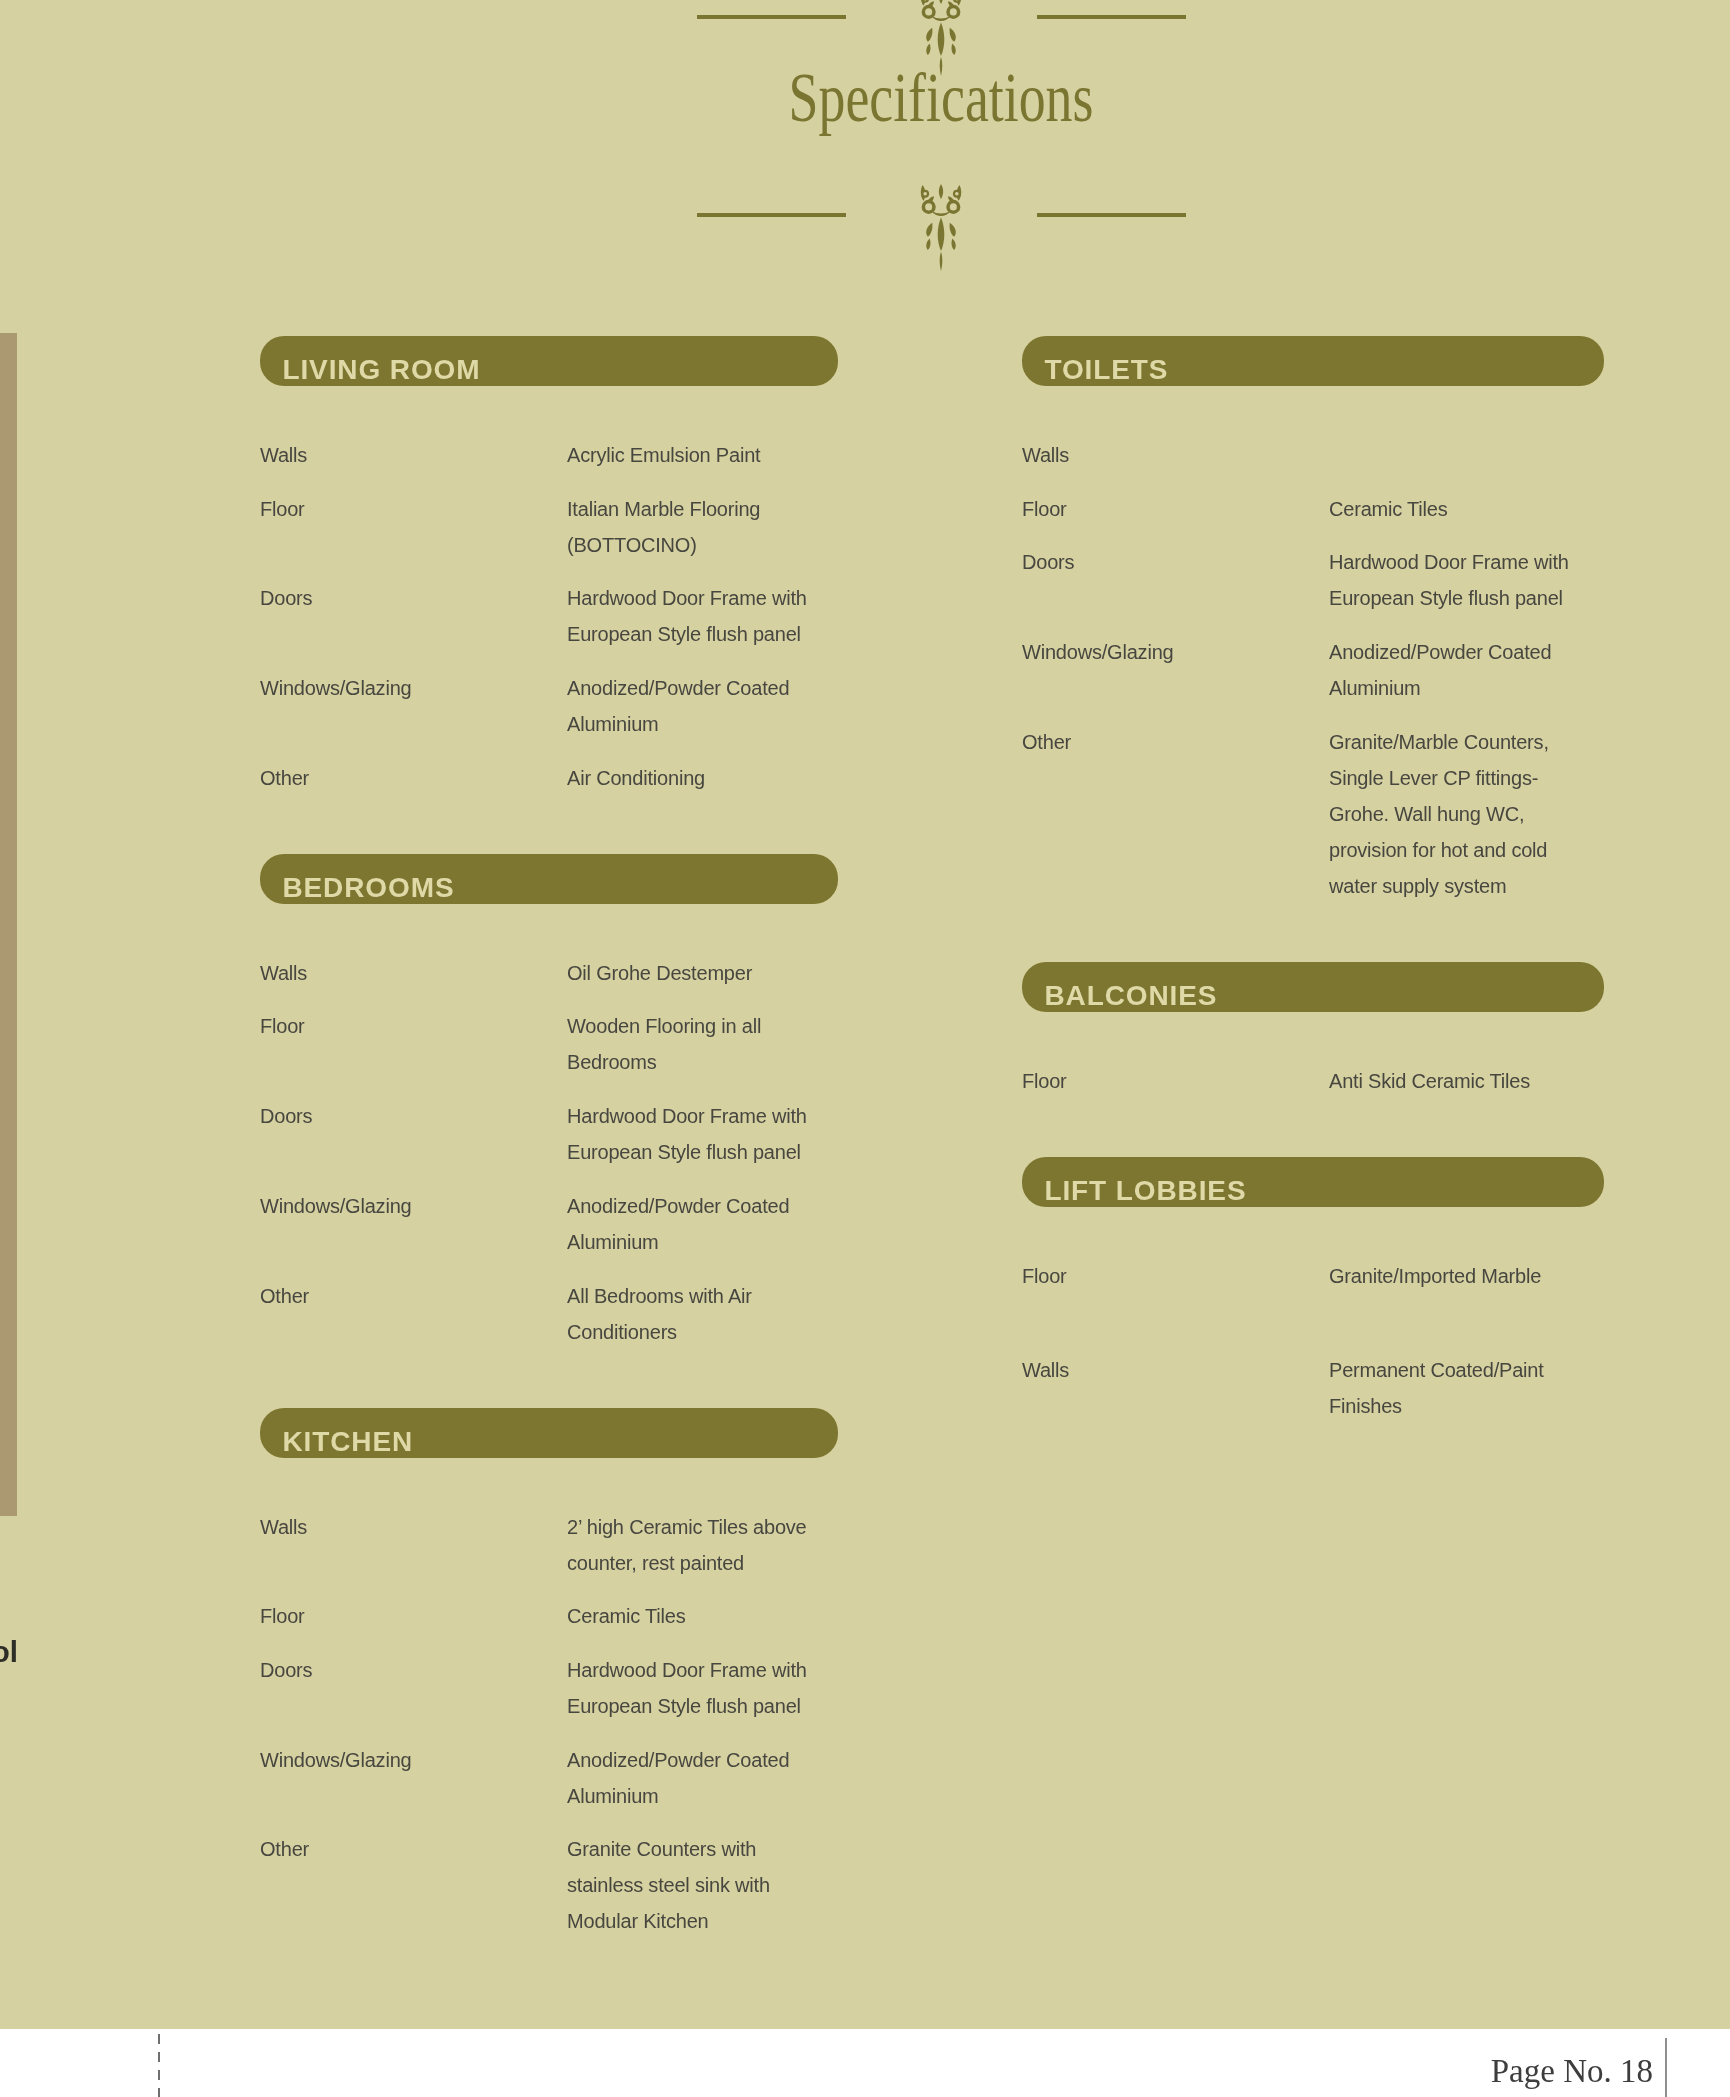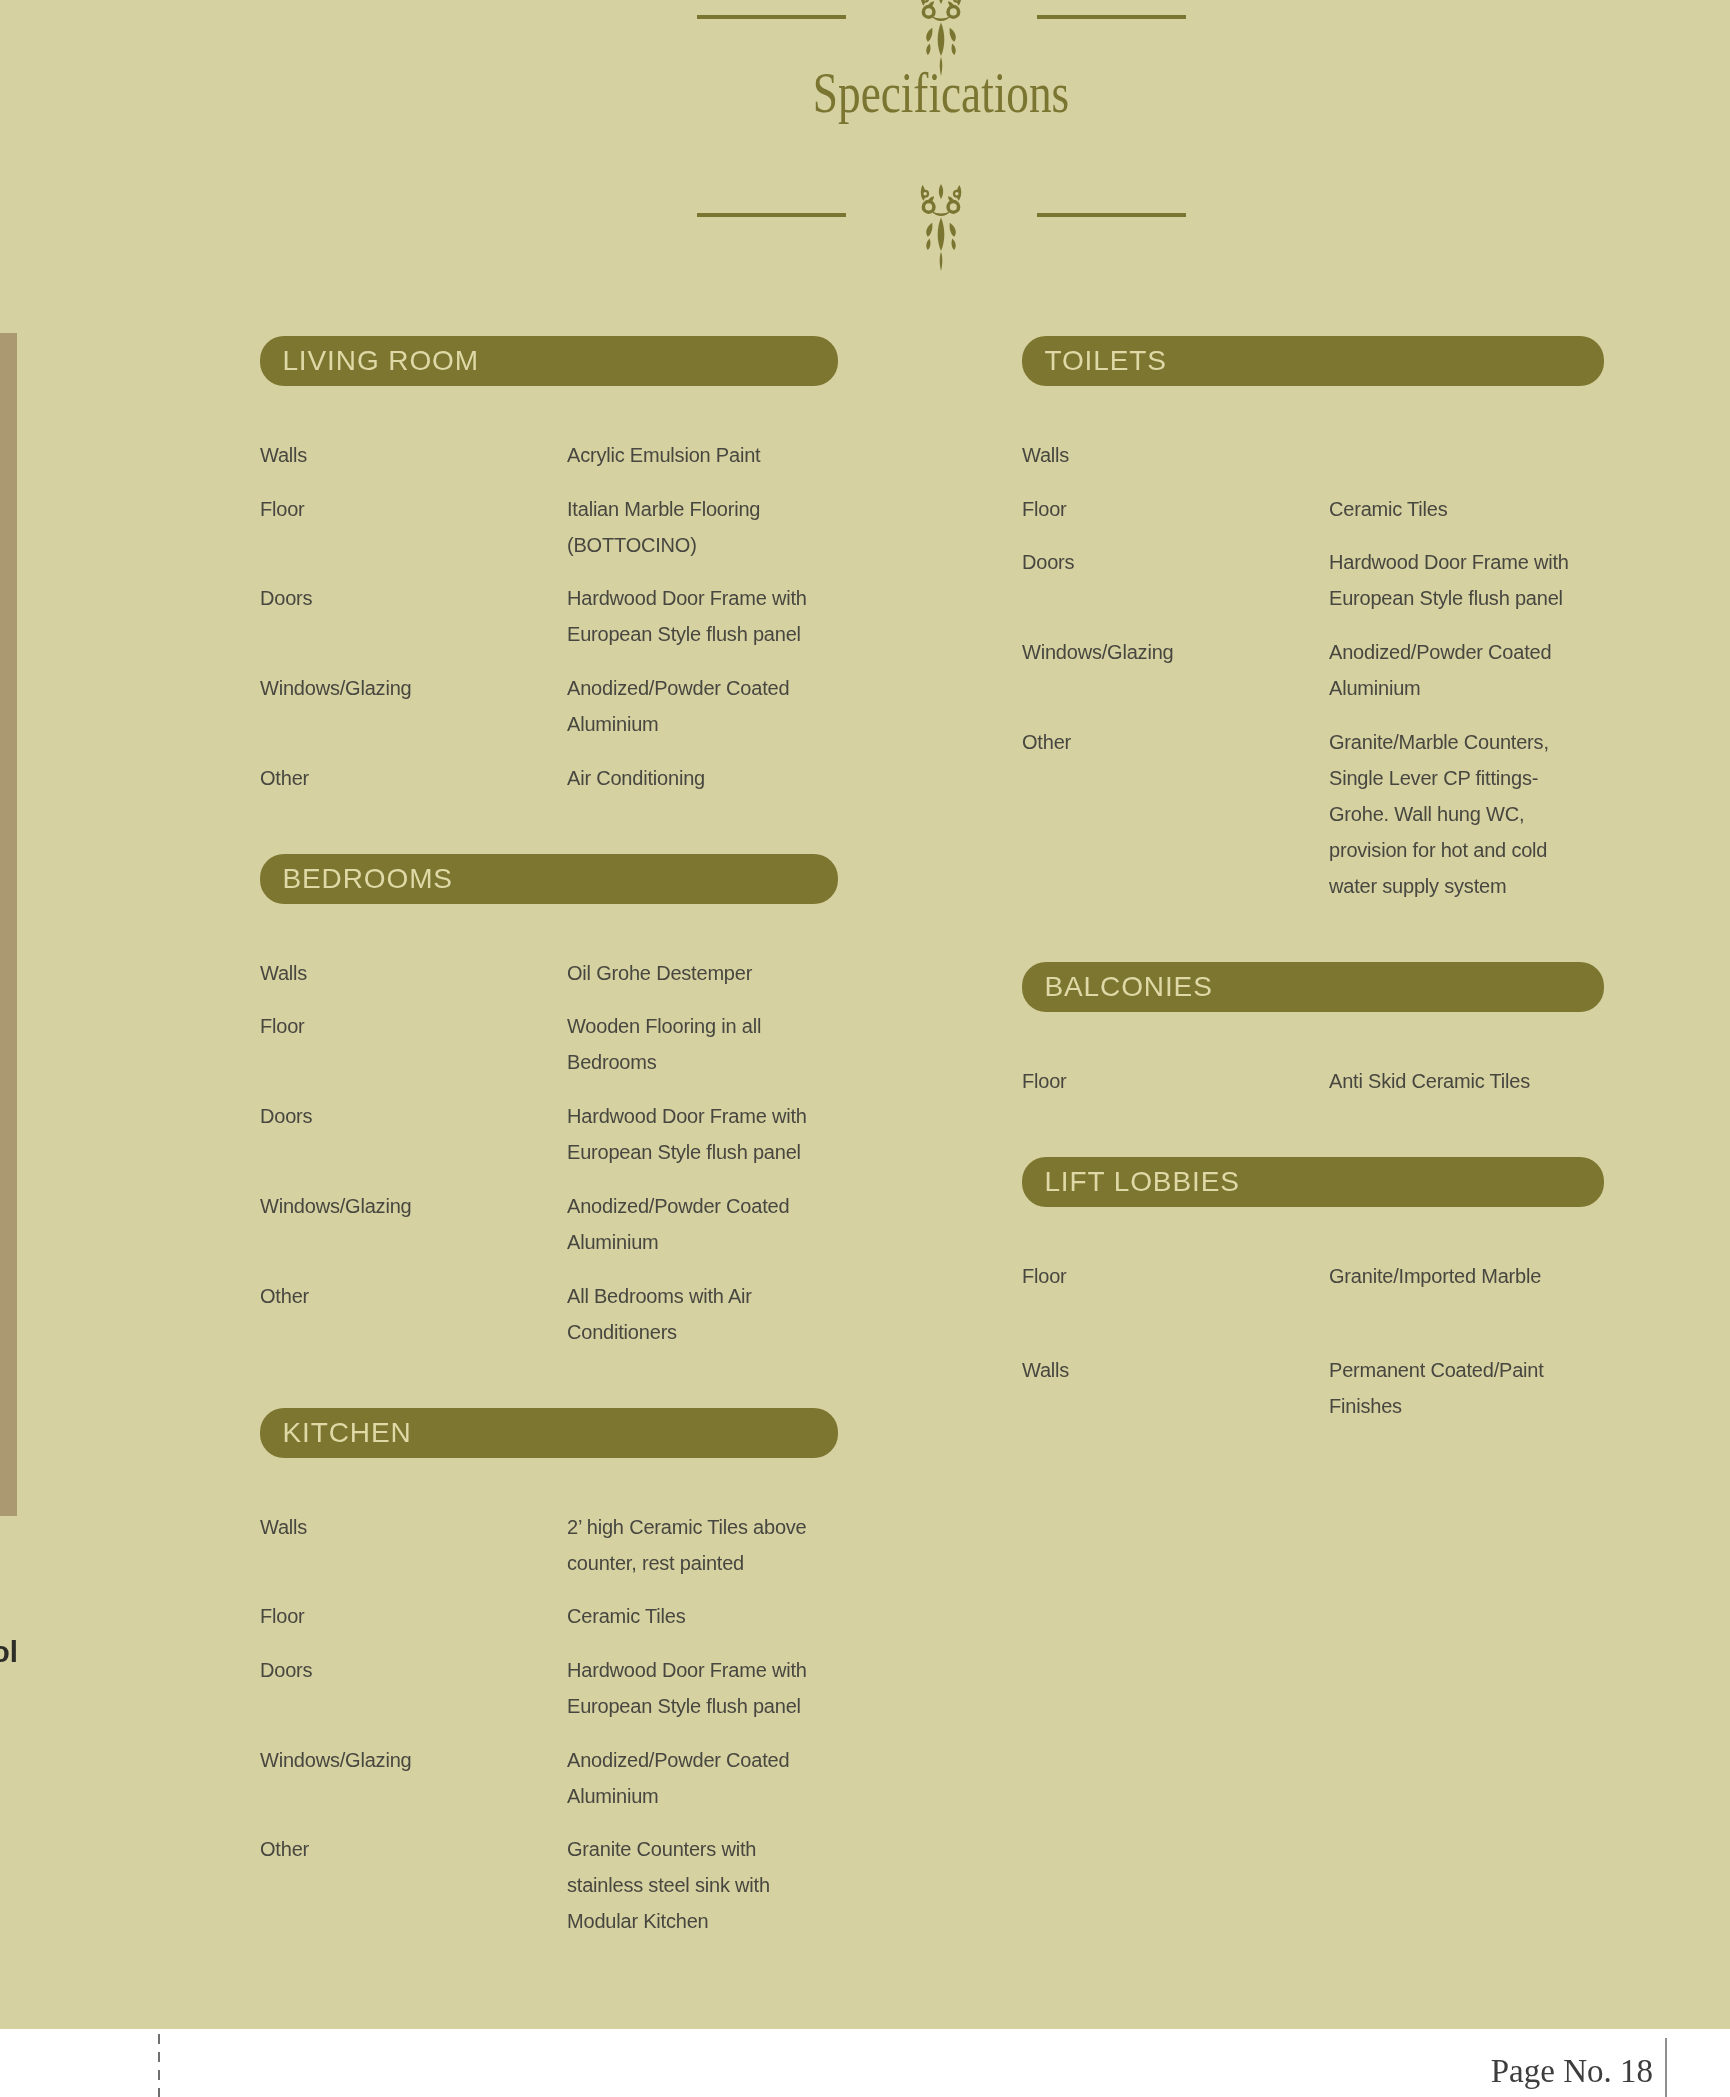--- a/index.html
+++ b/index.html
@@ -17,33 +17,33 @@
   .orn-top{top:-10.6px;}
   .orn-bottom{top:184px;}
   .hline{position:absolute;height:4.1px;background:#7a7531;}
   .hline.tl{left:697px;top:15.3px;width:149px;}
   .hline.tr{left:1037px;top:15.3px;width:149px;}
   .hline.bl{left:697px;top:213px;width:149px;}
   .hline.br{left:1037px;top:213px;width:149px;}
   .title{
     position:absolute;left:941px;top:61px;transform:translateX(-50%);
     font-family:"Liberation Serif", serif;
-    font-size:58px;line-height:1.1;color:#7a7531;white-space:nowrap;
+    font-size:69px;line-height:1.1;color:#7a7531;white-space:nowrap;
   }
   .title .squeeze{display:inline-block;transform:scaleX(.78);transform-origin:center;}
   
   .col{position:absolute;top:336px;}
   .col-left{left:260px;width:578px;}
   .col-right{left:1022px;width:582px;}
   .sec{margin-bottom:58px;}
   .sec-bar{
     height:50px;background:#7d7630;color:#ded9a6;
-    display:flex;align-items:center;
+    display:flex;align-items:flex-end;
     padding-left:22.4px;box-sizing:border-box;
-    font-size:28px;font-weight:normal;letter-spacing:0.9px;
+    font-size:28px;font-weight:bold;letter-spacing:0.9px;
     margin-bottom:51px;
     border-radius:24px;
   }
   .row{display:flex;align-items:flex-start;margin-bottom:17.7px;}
   .row-label{flex:0 0 259px;}
   .row-value{flex:1;white-space:pre-line;margin-left:48px;}
   .row-label,.row-value{
     font-size:20px;line-height:36px;color:#474740;letter-spacing:-0.2px;
   }
   

